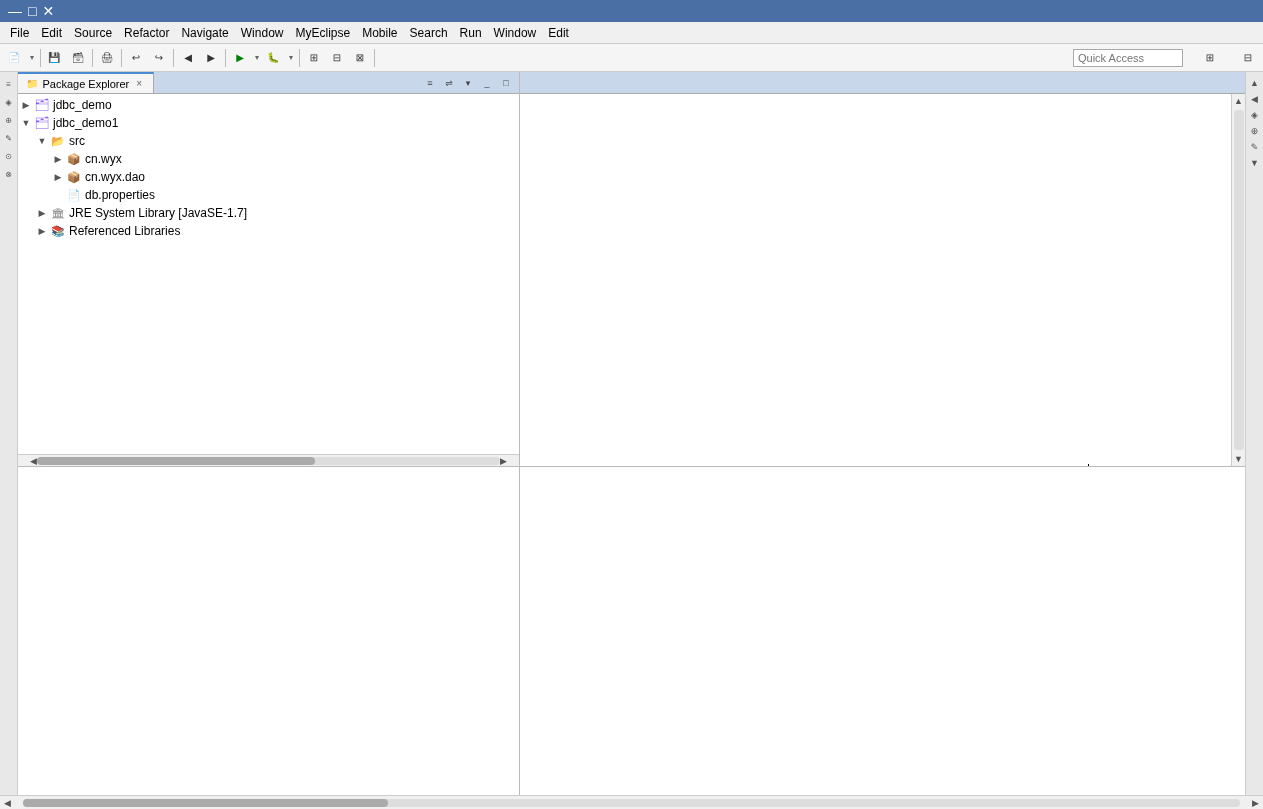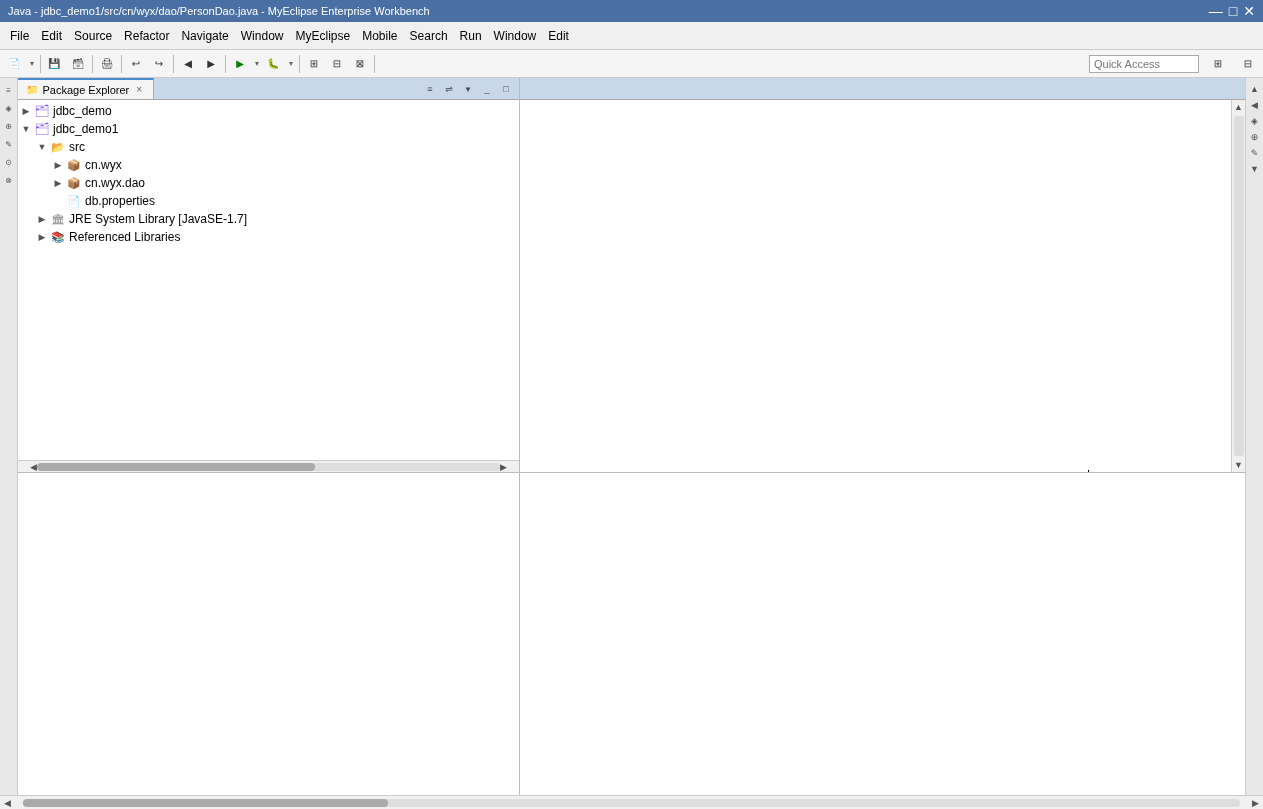--- a/index.html
+++ b/index.html
@@ -32,21 +32,21 @@
     #title-bar-controls span {
       cursor: pointer;
       font-size: 14px;
       color: white;
     }
 
     
     #menu-bar {
       background: #f0f0f0;
       border-bottom: 1px solid #ccc;
-      height: 28px;
+      height: 22px;
       display: flex;
       align-items: center;
       padding: 0 4px;
     }
     .menu-item {
       padding: 2px 6px;
       cursor: pointer;
       font-size: 12px;
       color: #000;
     }
@@ -92,21 +92,21 @@
     .toolbar-dropdown-arrow {
       font-size: 8px;
       color: #666;
     }
 
     
     #quick-access-area {
       display: flex;
       align-items: center;
       margin-left: auto;
-      gap: 8px;
+      gap: 16px;
     }
     #quick-access-input {
       width: 110px;
       height: 18px;
       border: 1px solid #aaa;
       padding: 0 4px;
       font-size: 11px;
       background: white;
     }
 
@@ -409,21 +409,20 @@
 
     #editor-lower-section {
       flex: 1;
       background: white;
     }
   </style>
 </head>
 <body>
 
 <div id="title-bar">
-  <span>Java - jdbc_demo1/src/cn/wyx/dao/PersonDao.java - MyEclipse Enterprise Workbench</span>
   <div id="title-bar-controls">
     <span>—</span>
     <span>□</span>
     <span>✕</span>
   </div>
 </div>
 
 <div id="menu-bar">
   <span class="menu-item">File</span>
   <span class="menu-item">Edit</span>

